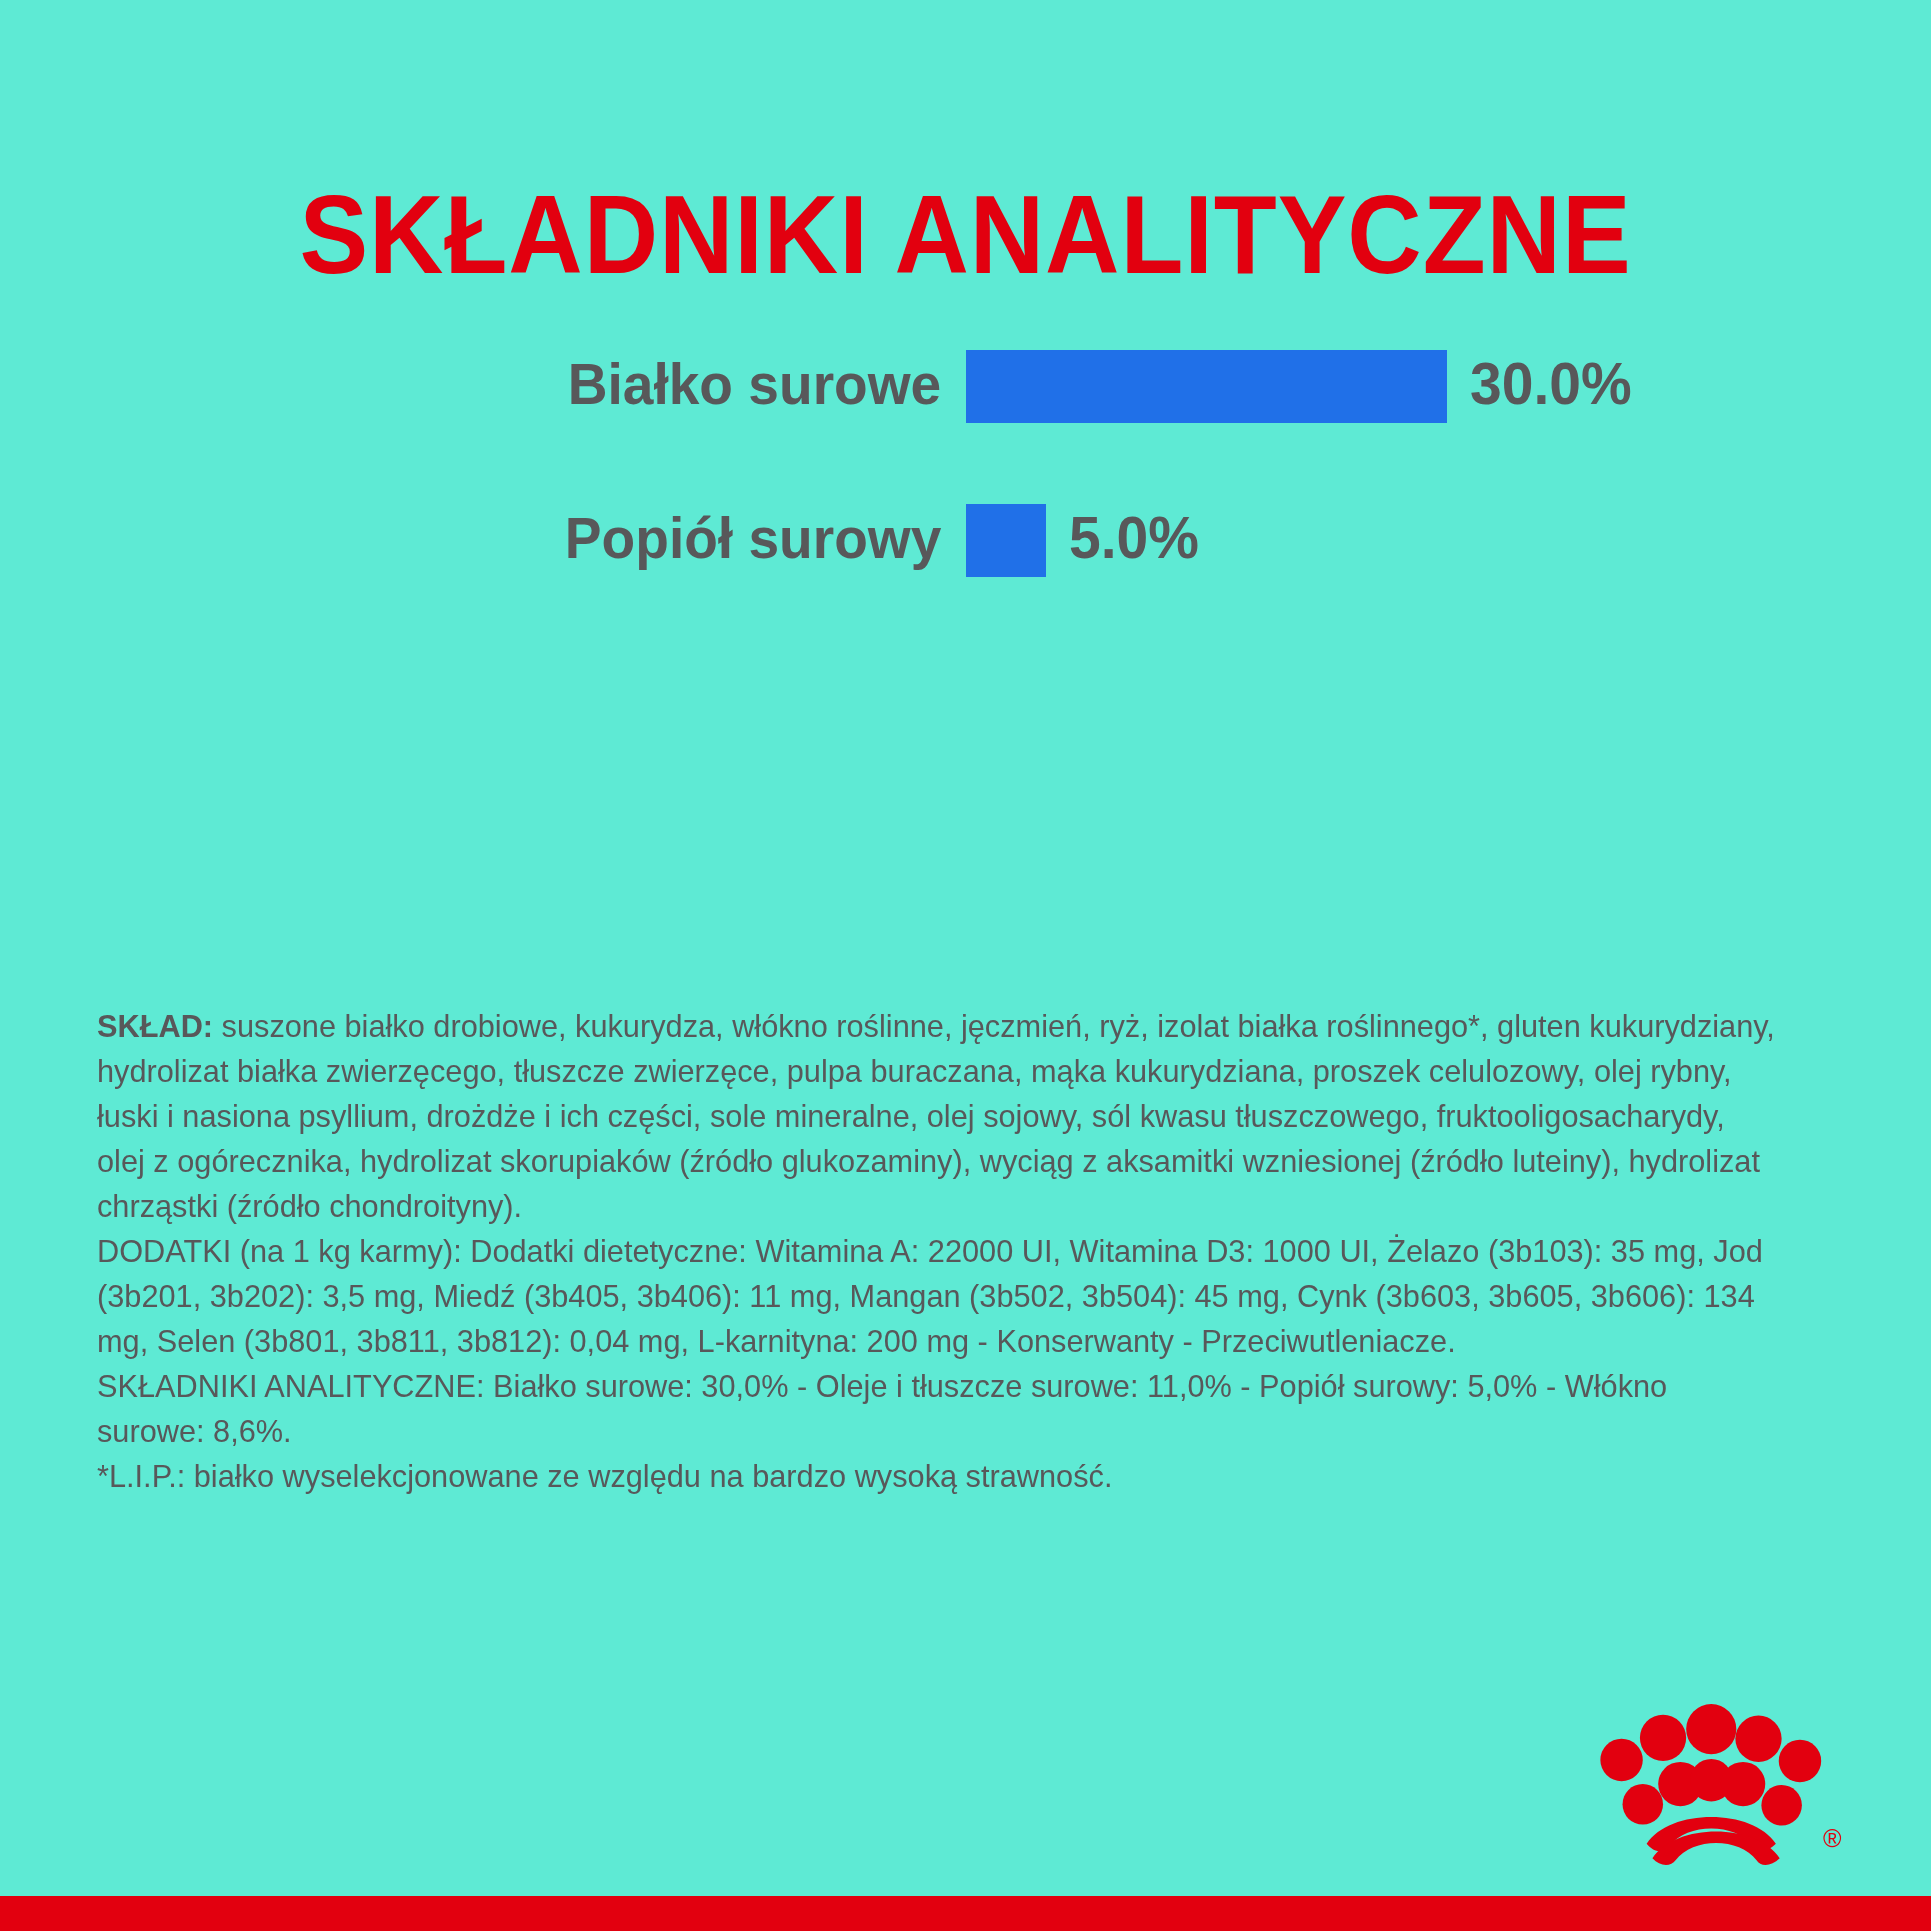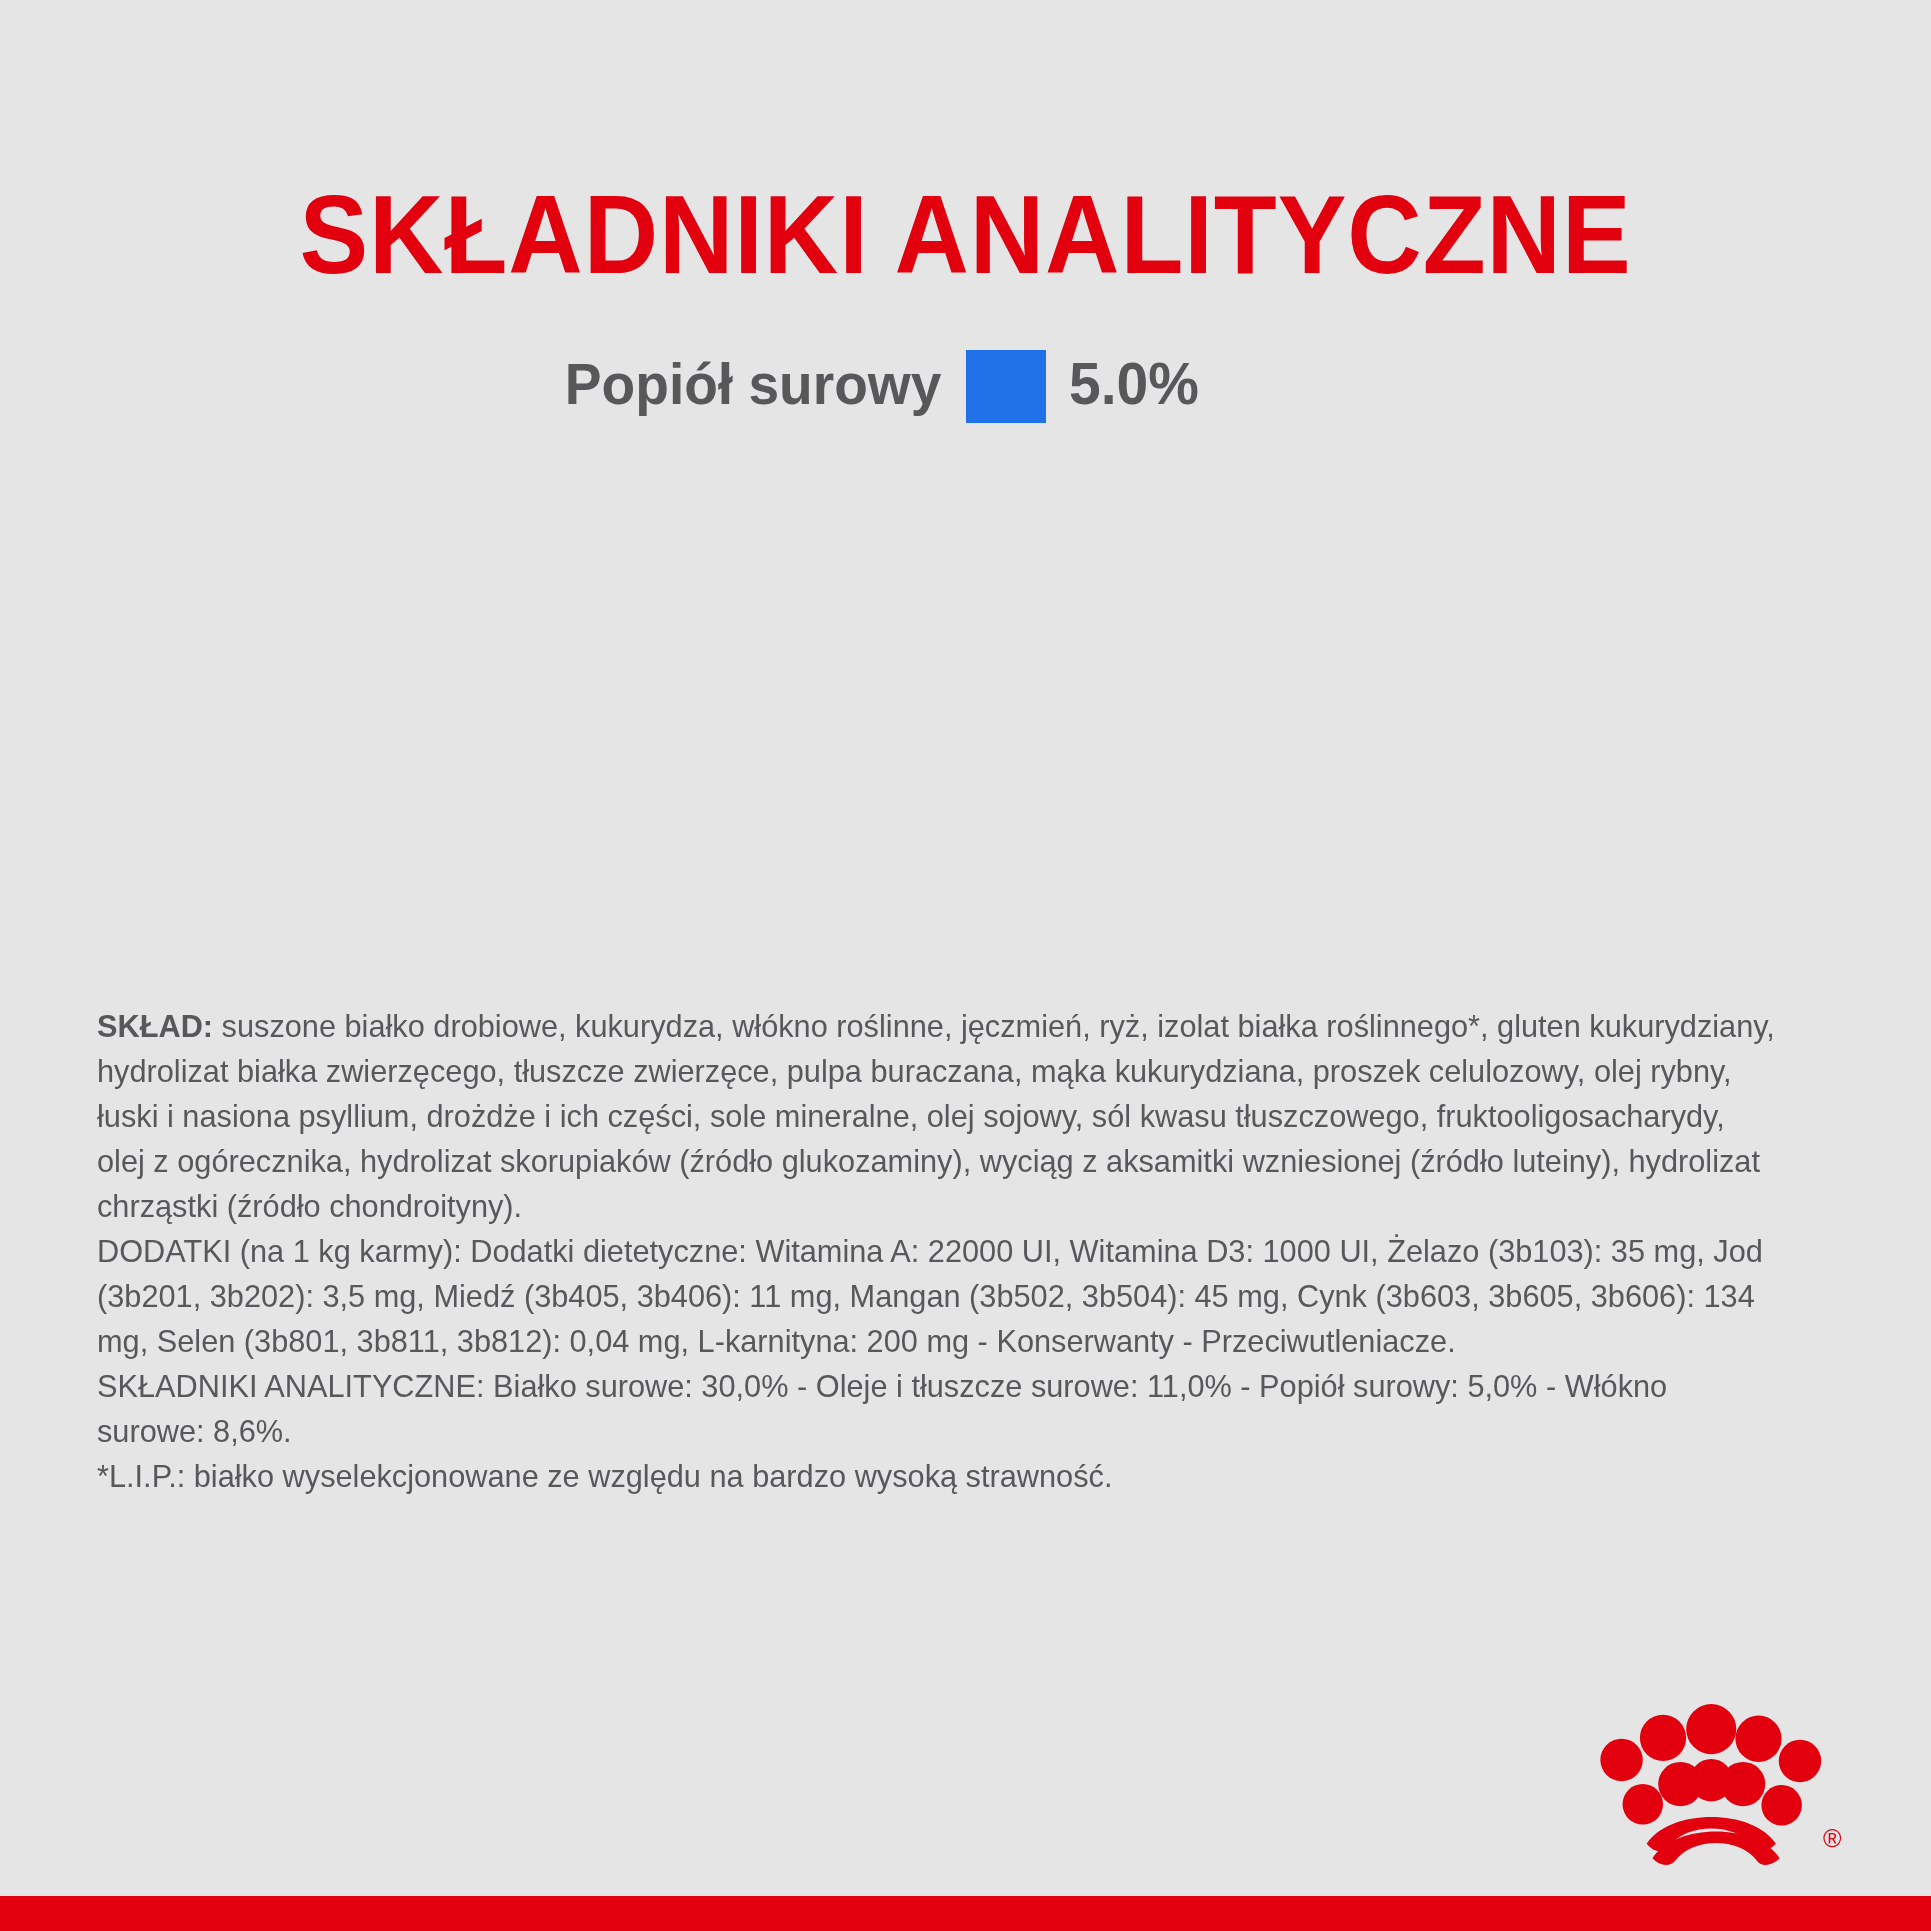--- a/index.html
+++ b/index.html
@@ -12,21 +12,21 @@
     background: #ffffff;
     font-family: "Liberation Sans", sans-serif;
     overflow: hidden;
     position: relative;
   }
 
   .page {
     position: relative;
     width: 1931px;
     height: 1931px;
-    background: #e5e5e5;
+    background: #5eead4;
   }
 
   
   .title {
     position: absolute;
     left: 0;
     top: 104px;
     width: 1931px;
     text-align: center;
     color: #E2000F;
@@ -133,20 +133,27 @@
 </style>
 </head>
 <body>
 
 <div class="page">
 
   <h1 class="title">SKŁADNIKI ANALITYCZNE</h1>
 
   <div class="chart">
 
+    <div class="chart-row">
+      <div class="chart-label">Białko surowe</div>
+      <div class="bar-track">
+        <div class="bar" id="bar-0" style="width: 481px;"></div>
+      </div>
+      <div class="chart-value" id="val-0" style="left: 1470px;">30.0%</div>
+    </div>
 
 
     <div class="chart-row">
       <div class="chart-label">Popiół surowy</div>
       <div class="bar-track">
         <div class="bar" id="bar-2" style="width: 80px;"></div>
       </div>
       <div class="chart-value" id="val-2" style="left: 1069px;">5.0%</div>
     </div>
 

